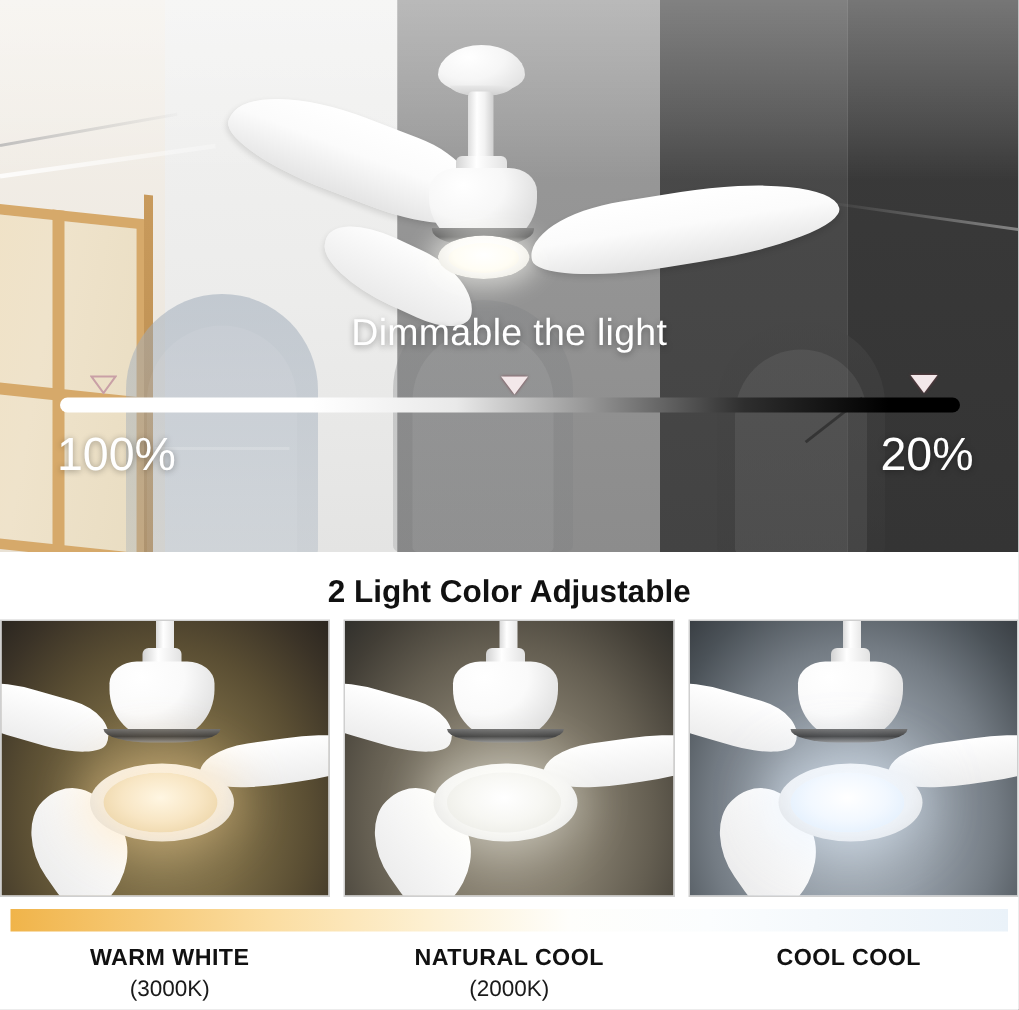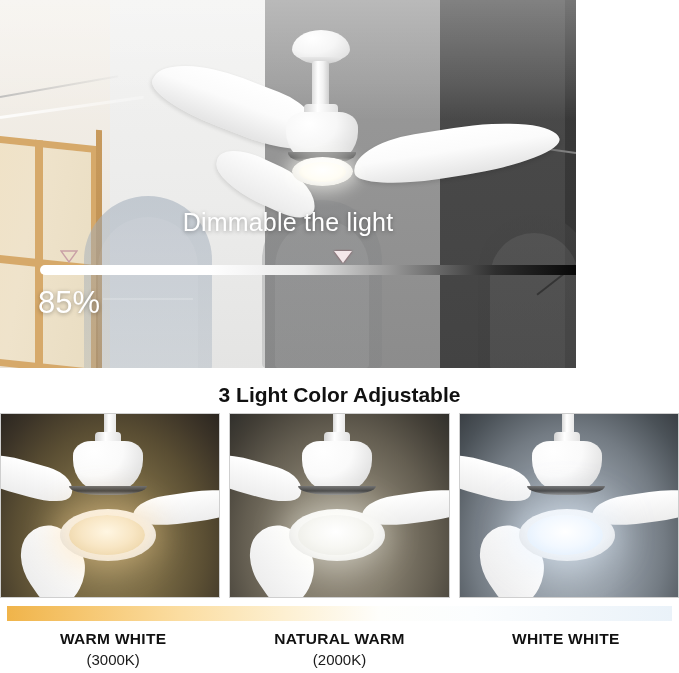--- a/index.html
+++ b/index.html
@@ -7,21 +7,21 @@
     width: 679px; height: 673px;
     font-family: "Liberation Sans", sans-serif;
     background: #ffffff;
     overflow: hidden;
   }
   .page { position: relative; width: 679px; height: 673px; overflow: hidden; }
 
   
   .scene {
     position: absolute; left: 0; top: 0;
-    width: 576px; height: 368px;
+    width: 679px; height: 368px;
     overflow: hidden;
     background: #9a9a9a;
   }
   
   .band { position: absolute; top: 0; height: 100%; }
   .band-a { left: 0;     width: 110px; background: linear-gradient(180deg,#f4f1ec 0%,#efeae2 48%,#e9e2d6 100%); }
   .band-b { left: 110px; width: 155px; background: linear-gradient(180deg,#f2f2f1 0%,#ececeb 55%,#e4e4e3 100%); }
   .band-c { left: 265px; width: 175px; background: linear-gradient(180deg,#9b9b9b 0%,#939393 55%,#8c8c8c 100%); }
   .band-d { left: 440px; width: 125px; background: linear-gradient(180deg,#4b4b4b 0%,#474747 55%,#434343 100%); }
   .band-e { left: 565px; width: 114px; background: linear-gradient(180deg,#3b3b3b 0%,#373737 55%,#343434 100%); }
@@ -286,26 +286,26 @@
     <div class="slider-bar"></div>
 
     <div class="marker-hollow m-100">
       <svg width="18" height="13" viewBox="0 0 18 13">
         <polygon points="1,1 17,1 9,12" fill="none" stroke="#c9a0a6" stroke-width="1.4"></polygon>
       </svg>
     </div>
     <div class="marker marker-solid m-50"></div>
     <div class="marker marker-solid m-20"></div>
 
-    <div class="pct pct-100">85%</div>
+    <div class="pct pct-100">100%</div>
     <div class="pct pct-20">20%</div>
   </div>
 
   <div class="lower">
-    <div class="section-title">3 Light Color Adjustable</div>
+    <div class="section-title">2 Light Color Adjustable</div>
 
     <div class="panels">
 
       <div class="panel p-warm">
         <div class="mf">
           <div class="mf-blade mfb-l"></div>
           <div class="mf-blade mfb-r"></div>
           <div class="mf-rod"></div>
           <div class="mf-neck"></div>
           <div class="mf-motor"></div>
@@ -347,22 +347,22 @@
     </div>
 
     <div class="temp-bar"></div>
 
     <div class="labels">
       <div class="lab">
         <div class="lab-name">WARM WHITE</div>
         <div class="lab-k">(3000K)</div>
       </div>
       <div class="lab">
-        <div class="lab-name">NATURAL WARM</div>
+        <div class="lab-name">NATURAL COOL</div>
         <div class="lab-k">(2000K)</div>
       </div>
       <div class="lab">
-        <div class="lab-name">WHITE WHITE</div>
+        <div class="lab-name">COOL COOL</div>
       </div>
     </div>
   </div>
 
 </div>
 
 </body></html>

